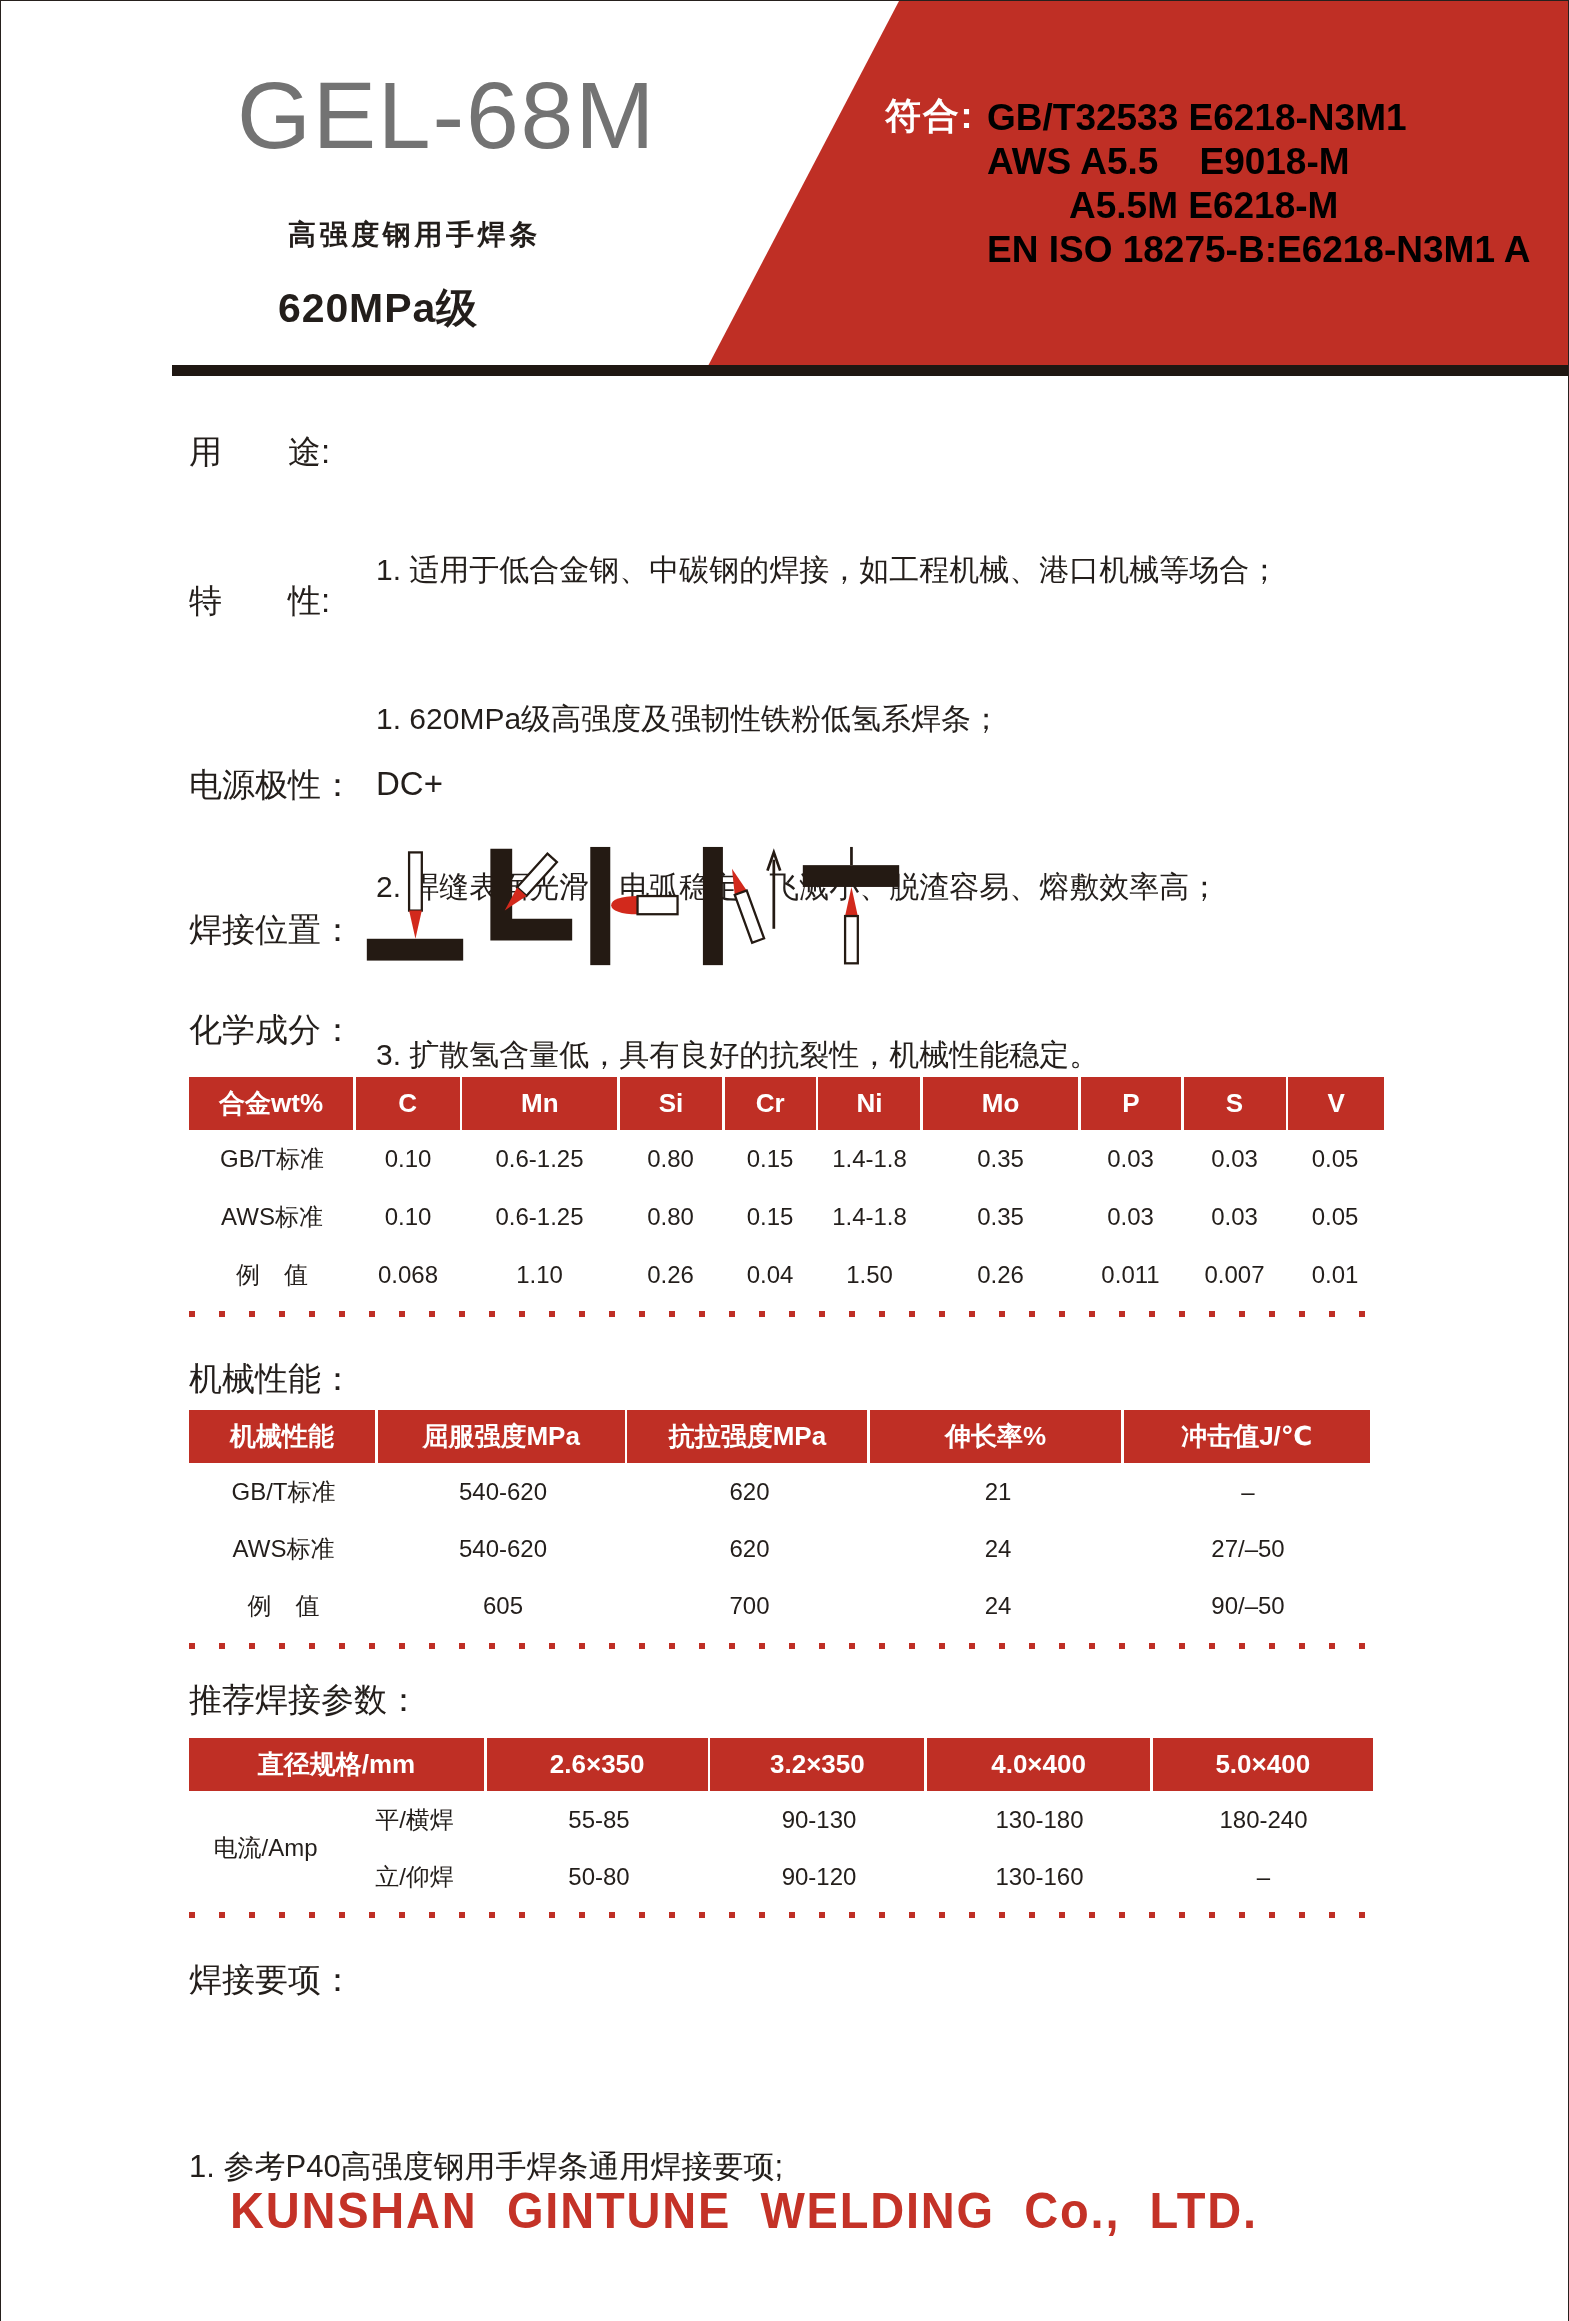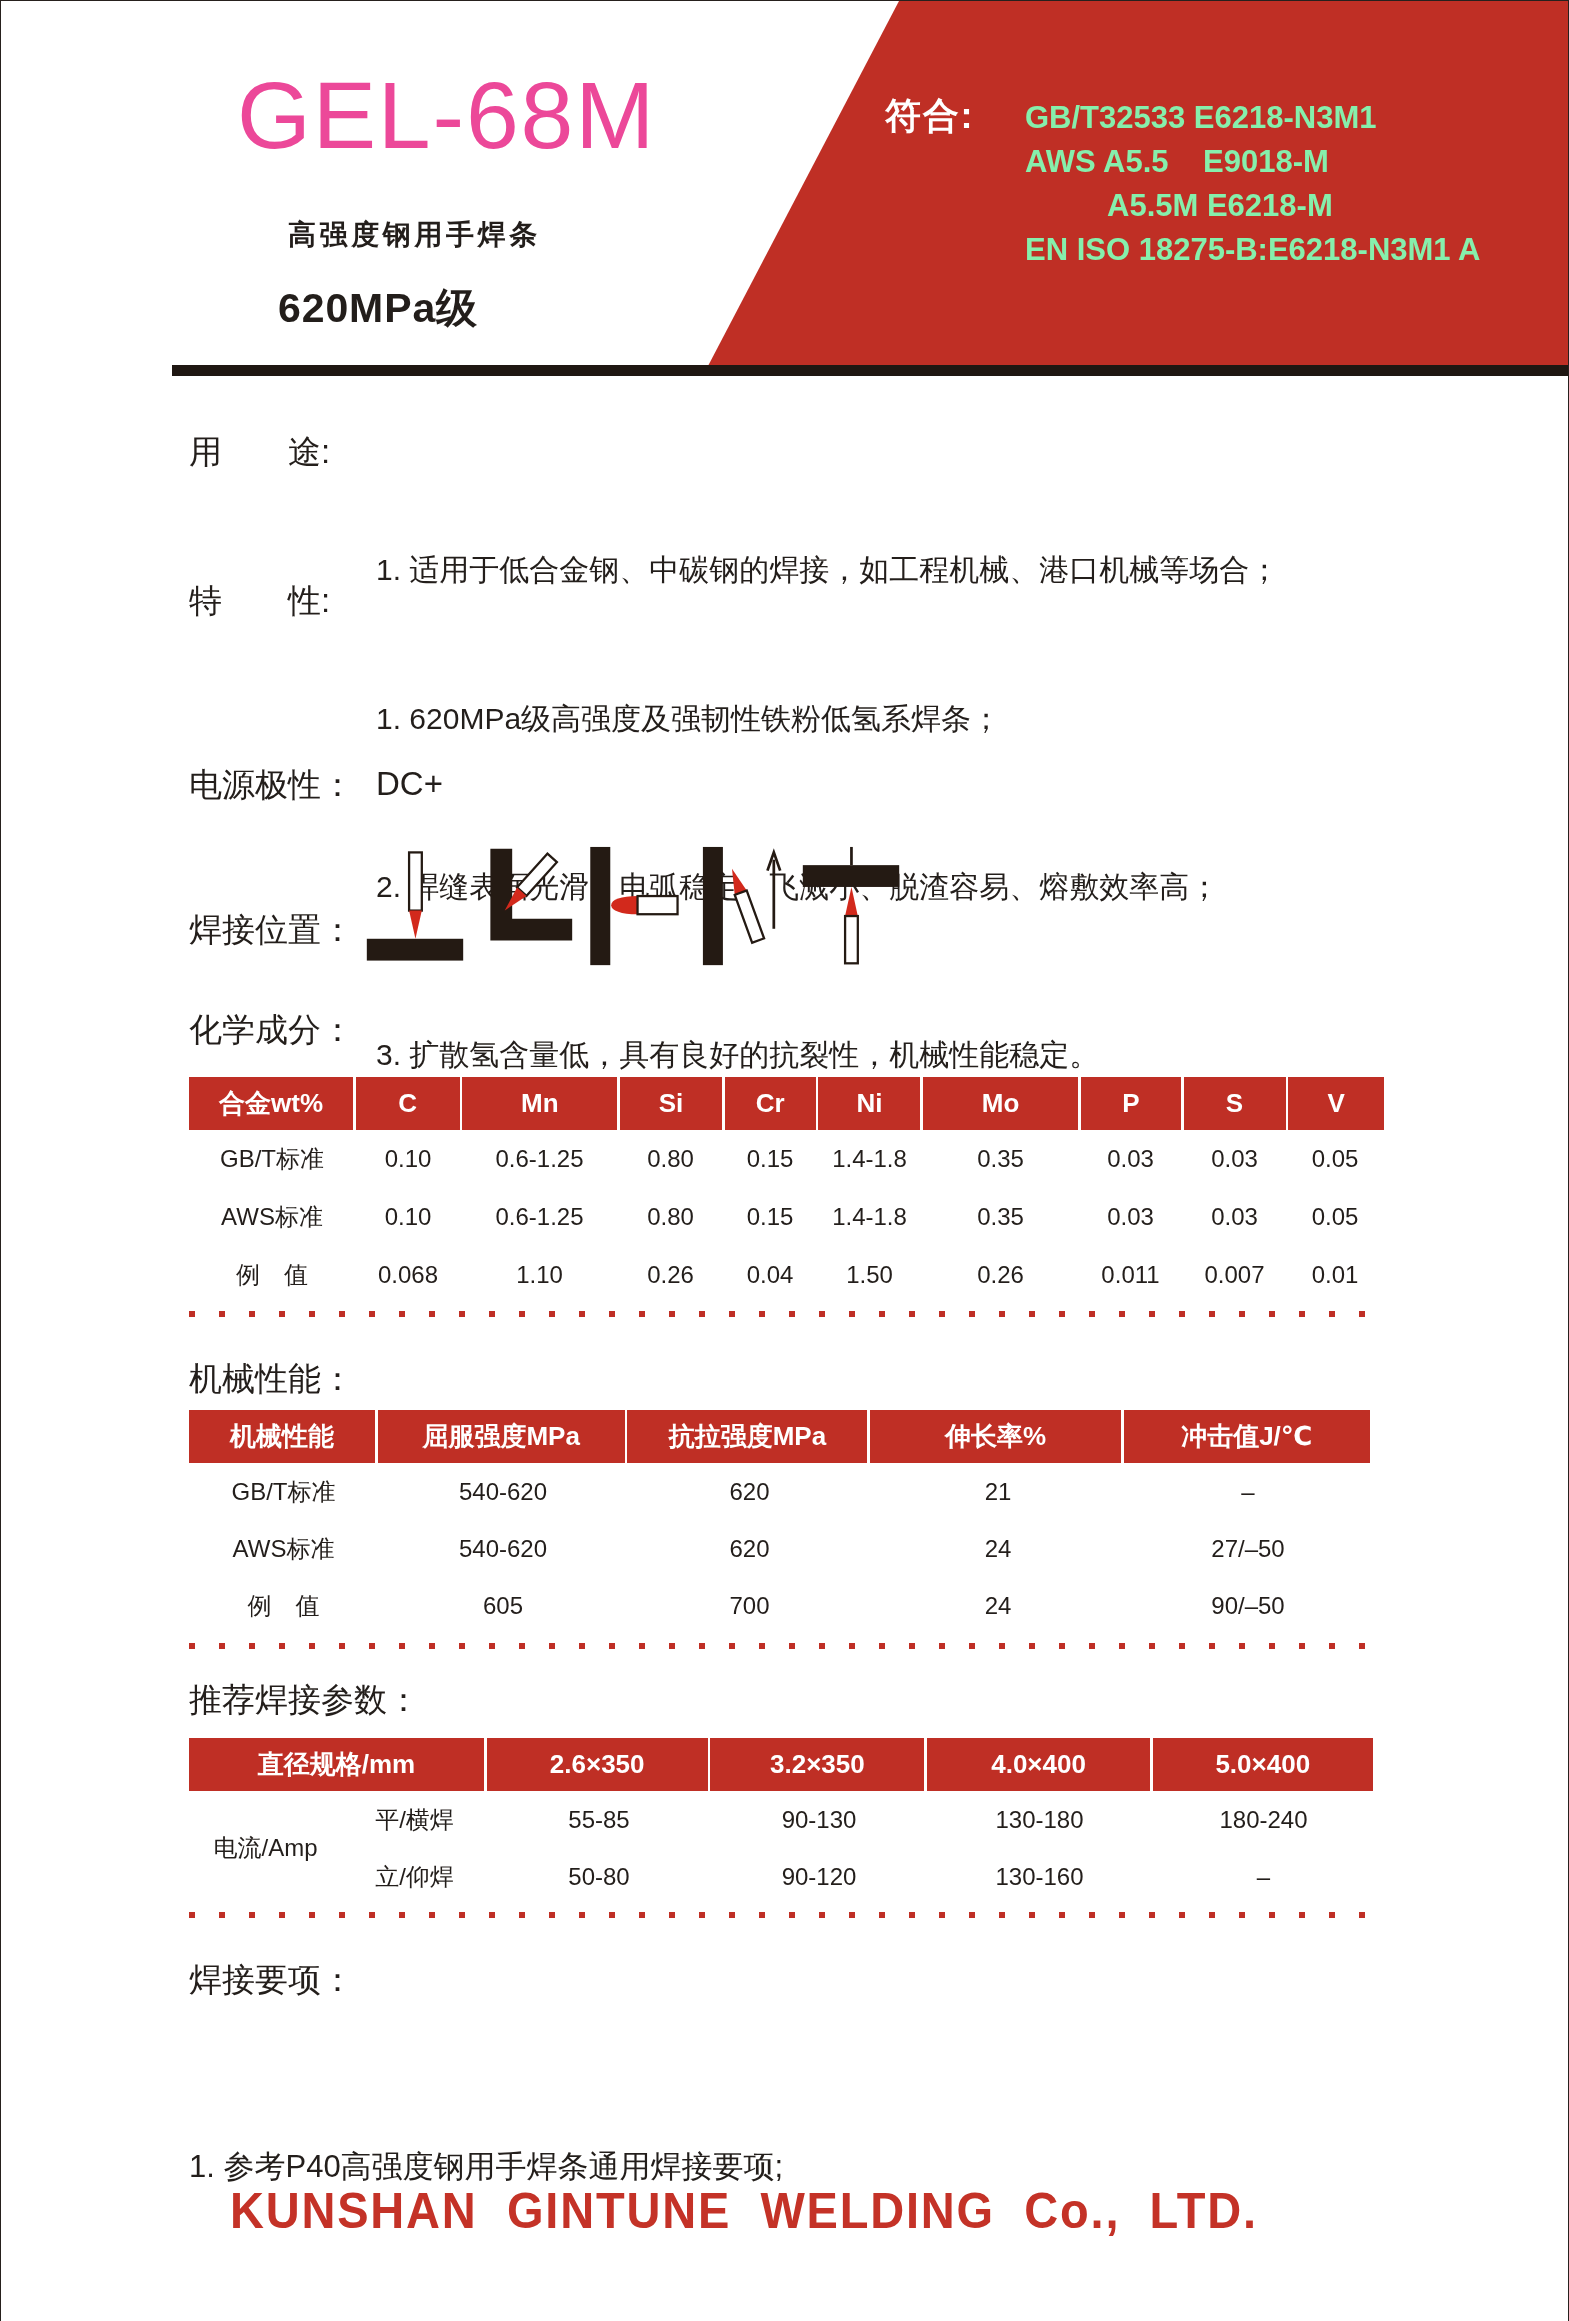--- a/index.html
+++ b/index.html
@@ -23,32 +23,32 @@
   .banner{
     position:absolute;left:0;top:0;width:1569px;height:365px;
     background:var(--red);
     clip-path:polygon(898px 0,1569px 0,1569px 365px,707px 365px);
   }
   .banner-label{
     position:absolute;left:884px;top:91px;
     font-size:36px;font-weight:bold;color:#fff;letter-spacing:1.8px;
   }
   .banner-lines{
-    position:absolute;left:1024px;top:95px;
-    font-size:31px;font-weight:bold;color:#86efac;line-height:44px;
+    position:absolute;left:986px;top:95px;
+    font-size:37px;font-weight:bold;color:#000000;line-height:44px;
   }
   .std-line{white-space:pre;}
   .std-line:nth-child(3){padding-left:82px;}
   .divider-bar{
     position:absolute;left:171px;right:0;top:364px;height:11px;
     background:#1f1712;
   }
   .brand-title{
     position:absolute;left:236px;top:60px;
-    font-size:95px;font-weight:400;letter-spacing:1.8px;color:#ec4899;
+    font-size:95px;font-weight:400;letter-spacing:1.8px;color:#737373;
   }
   .brand-subtitle{
     position:absolute;left:287px;top:215px;
     font-size:28px;font-weight:bold;letter-spacing:3.6px;
   }
   .brand-grade{
     position:absolute;left:257px;top:280px;
     font-size:41px;font-weight:bold;letter-spacing:0.9px;margin-left:20px;
   }
   

